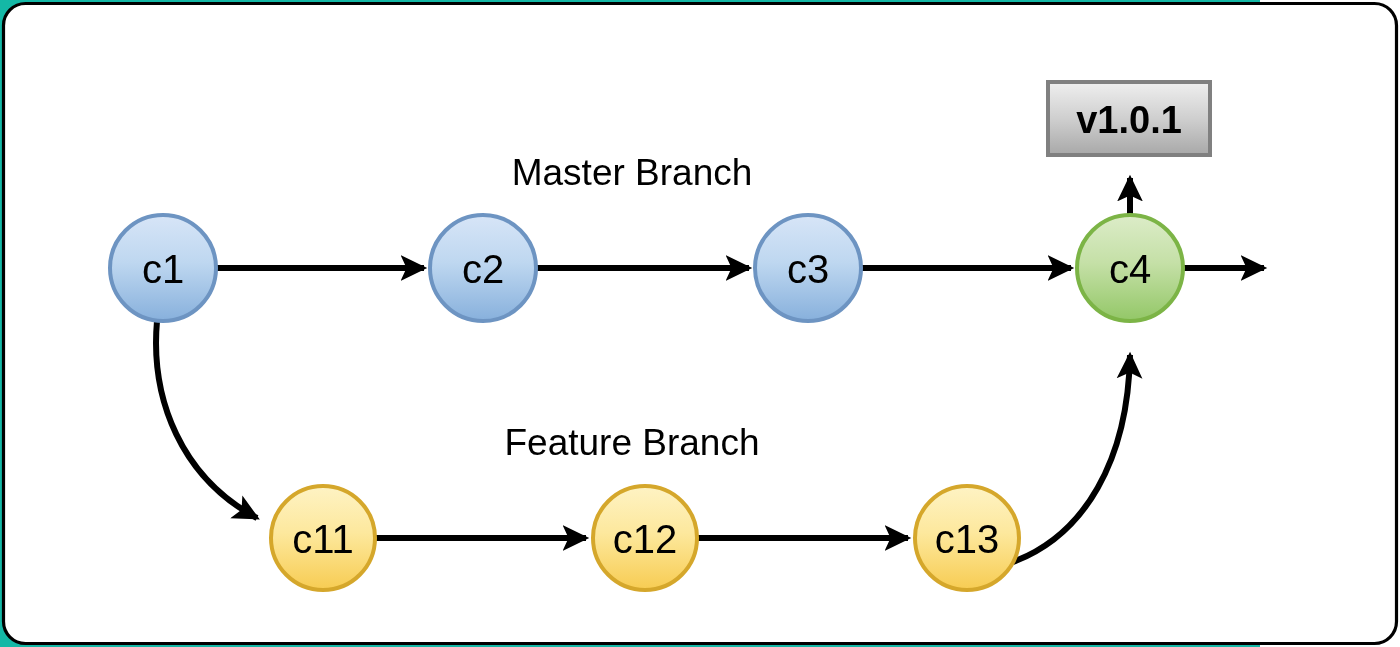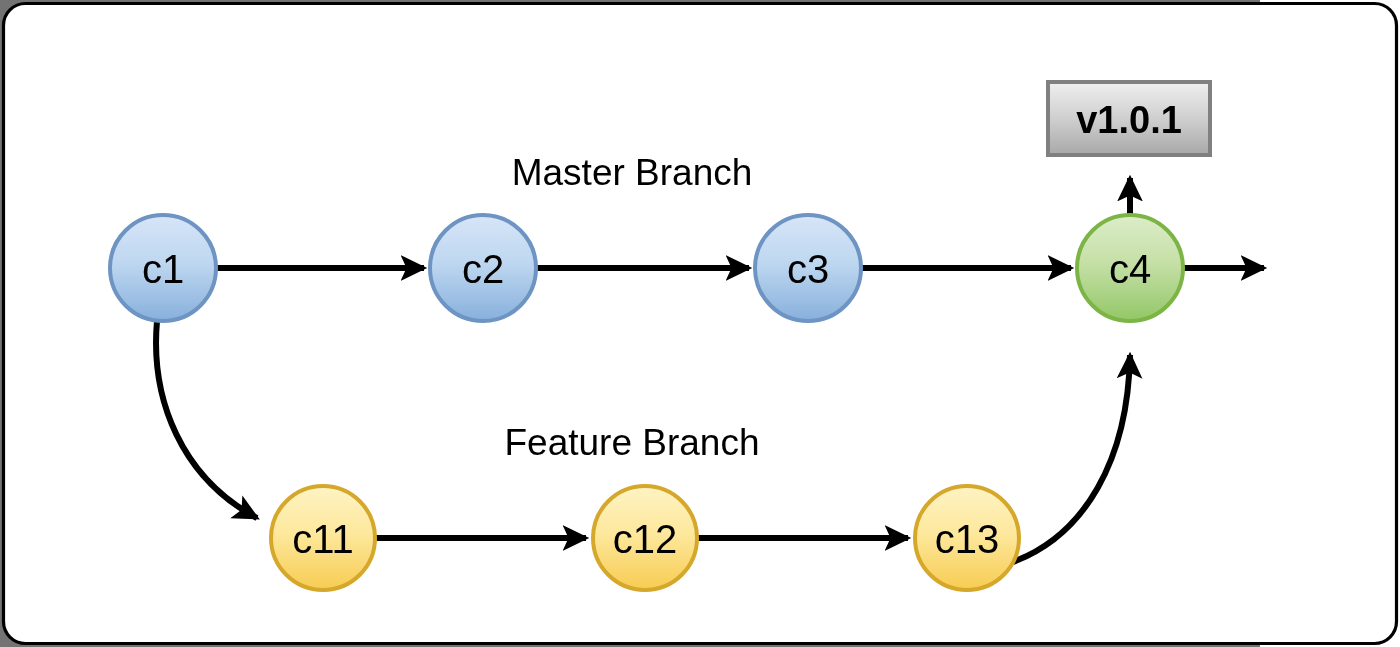--- a/index.html
+++ b/index.html
@@ -10,21 +10,21 @@
   body {
     width: 1400px;
     height: 647px;
     font-family: "Liberation Sans", sans-serif;
     overflow: hidden;
   }
   #diagram-root {
     position: relative;
     width: 1260px;
     height: 647px;
-    background: #737373;
+    background: #14b8a6;
   }
   #diagram-svg {
     position: absolute;
     top: 0;
     left: 0;
     width: 1400px;
     height: 647px;
     display: block;
   }
   .node-label {

